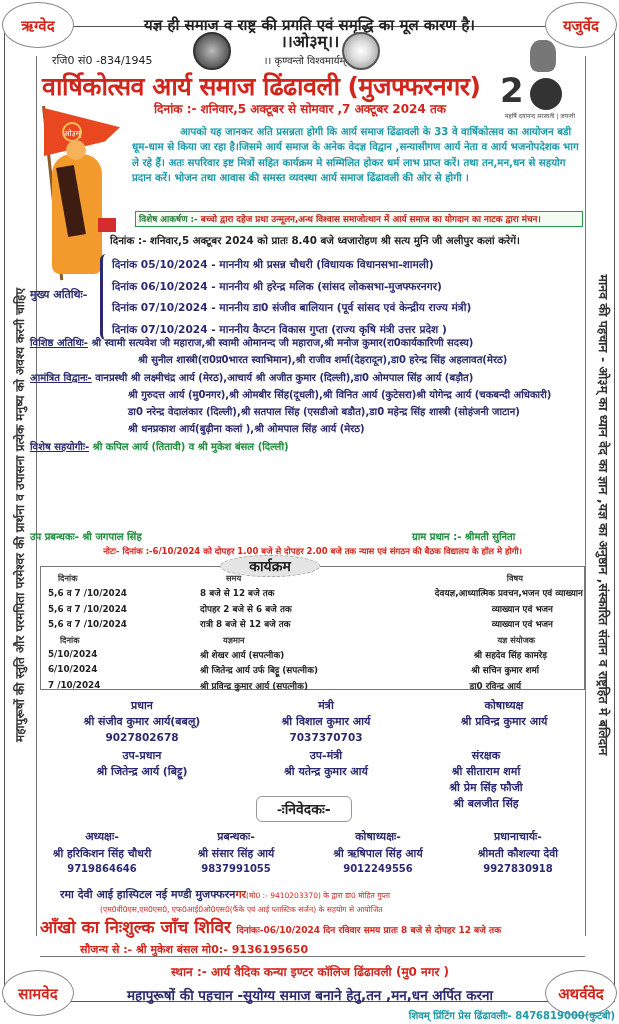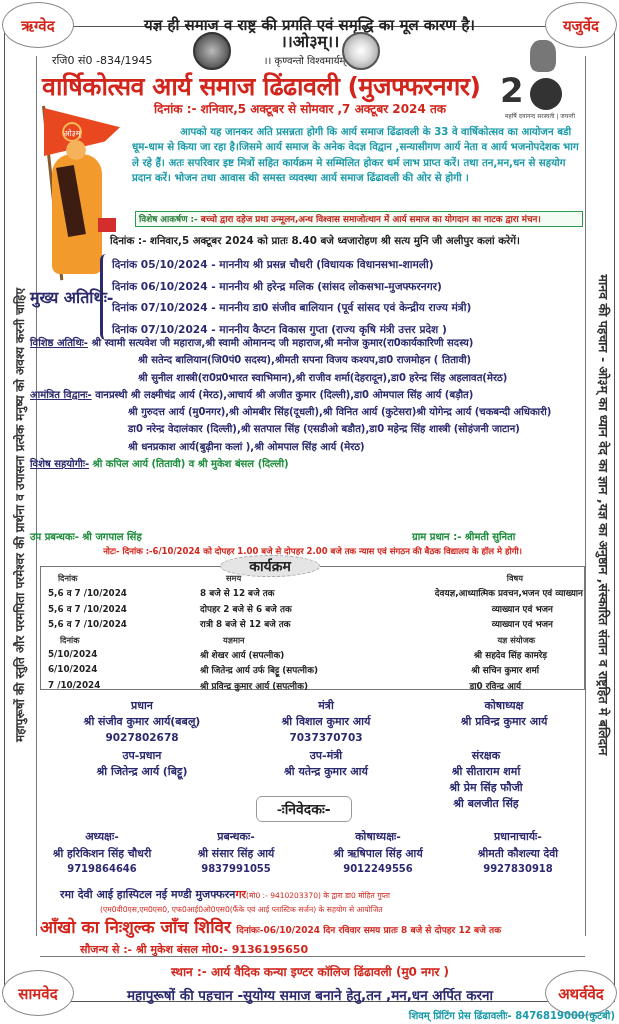--- a/index.html
+++ b/index.html
@@ -48,21 +48,21 @@
   .flag-fig .body { position: absolute; left: 24px; top: 50px; width: 50px; height: 120px; background: #f39a2d; border-radius: 20px 20px 8px 8px; }
   .flag-fig .shawl { position: absolute; left: 34px; top: 62px; width: 18px; height: 70px; background: #3d1d12; transform: rotate(-10deg); }
   .flag-fig .book { position: absolute; left: 70px; top: 114px; width: 18px; height: 14px; background: #d32d2d; }
   .flag-fig .headf { position: absolute; left: 38px; top: 36px; width: 20px; height: 20px; background: #f6b25a; border-radius: 50%; }
 
   .special-attr { position: absolute; left: 135px; top: 211px; width: 448px; height: 16px; border: 1px solid #2a9d4a; background: #f4fbf4; font-size: 8.8px; color: #c0271d; white-space: nowrap; overflow: hidden; padding: 1px 3px; font-weight: bold; }
   .special-attr .lbl { color: #2a7d3a; }
 
   .flag-hoisting { position: absolute; left: 110px; top: 233px; width: 475px; font-size: 10.3px; color: #222; white-space: nowrap; font-weight: bold; }
 
-  .chief-label { position: absolute; left: 30px; top: 286px; font-size: 16px; font-weight: bold; color: #2b2a6e; }
+  .chief-label { position: absolute; left: 30px; top: 286px; font-size: 11px; font-weight: bold; color: #2b2a6e; }
   .brace { position: absolute; left: 100px; top: 254px; width: 8px; height: 86px; border-left: 3px solid #2b2a6e; border-radius: 6px 0 0 6px; }
   .chief-list { position: absolute; left: 112px; top: 254px; width: 475px; }
   .chief-item { font-size: 10.6px; line-height: 21.5px; color: #2b2a6e; font-weight: bold; white-space: nowrap; }
 
   .guests { position: absolute; left: 30px; top: 334px; width: 555px; font-size: 10px; line-height: 17.3px; color: #2b2a6e; font-weight: bold; }
   .g-row { white-space: nowrap; }
   .g-row .lbl { text-decoration: underline; display: inline-block; }
   .g-row.indent { padding-left: 108px; }
   .g-row.indent2 { padding-left: 98px; }
   .g-row .green { color: #1e8d3c; }
@@ -178,21 +178,20 @@
     <div class="chief-item">दिनांक 06/10/2024 - माननीय श्री हरेन्द्र मलिक (सांसद लोकसभा-मुजफ्फरनगर)</div>
     <div class="chief-item">दिनांक 07/10/2024 - माननीय डा0 संजीव बालियान (पूर्व सांसद एवं केन्द्रीय राज्य मंत्री)</div>
     <div class="chief-item">दिनांक 07/10/2024 - माननीय कैप्टन विकास गुप्ता (राज्य कृषि मंत्री उत्तर प्रदेश )</div>
   </div>
 
   <div class="guests">
     <div class="g-row">
       <span class="lbl">विशिष्ठ अतिथिः-</span>
       <span>श्री स्वामी सत्यवेश जी महाराज,श्री स्वामी ओमानन्द जी महाराज,श्री मनोज कुमार(रा0कार्यकारिणी सदस्य)</span>
     </div>
-    <div class="g-row indent">श्री सतेन्द बालियान(जि0पं0 सदस्य),श्रीमती सपना विजय कश्यप,डा0 राजमोहन ( तितावी)</div>
     <div class="g-row indent">श्री सुनील शास्त्री(रा0प्र0भारत स्वाभिमान),श्री राजीव शर्मा(देहरादून),डा0 हरेन्द्र सिंह अहलावत(मेरठ)</div>
     <div class="g-row">
       <span class="lbl">आमंत्रित विद्वानः-</span>
       <span>वानप्रस्थी श्री लक्ष्मीचंद्र आर्य (मेरठ),आचार्य श्री अजीत कुमार (दिल्ली),डा0 ओमपाल सिंह आर्य (बड़ौत)</span>
     </div>
     <div class="g-row indent2">श्री गुरुदत्त आर्य (मु0नगर),श्री ओमबीर सिंह(दूधली),श्री विनित आर्य (कुटेसरा)श्री योगेन्द्र आर्य (चकबन्दी अधिकारी)</div>
     <div class="g-row indent2">डा0 नरेन्द्र वेदालंकार (दिल्ली),श्री सतपाल सिंह (एसडीओ बडौत),डा0 महेन्द्र सिंह शास्त्री (सोहंजनी जाटान)</div>
     <div class="g-row indent2">श्री धनप्रकाश आर्य(बुढ़ीना कलां ),श्री ओमपाल सिंह आर्य (मेरठ)</div>
     <div class="g-row">
       <span class="lbl">विशेष सहयोगीः-</span>

